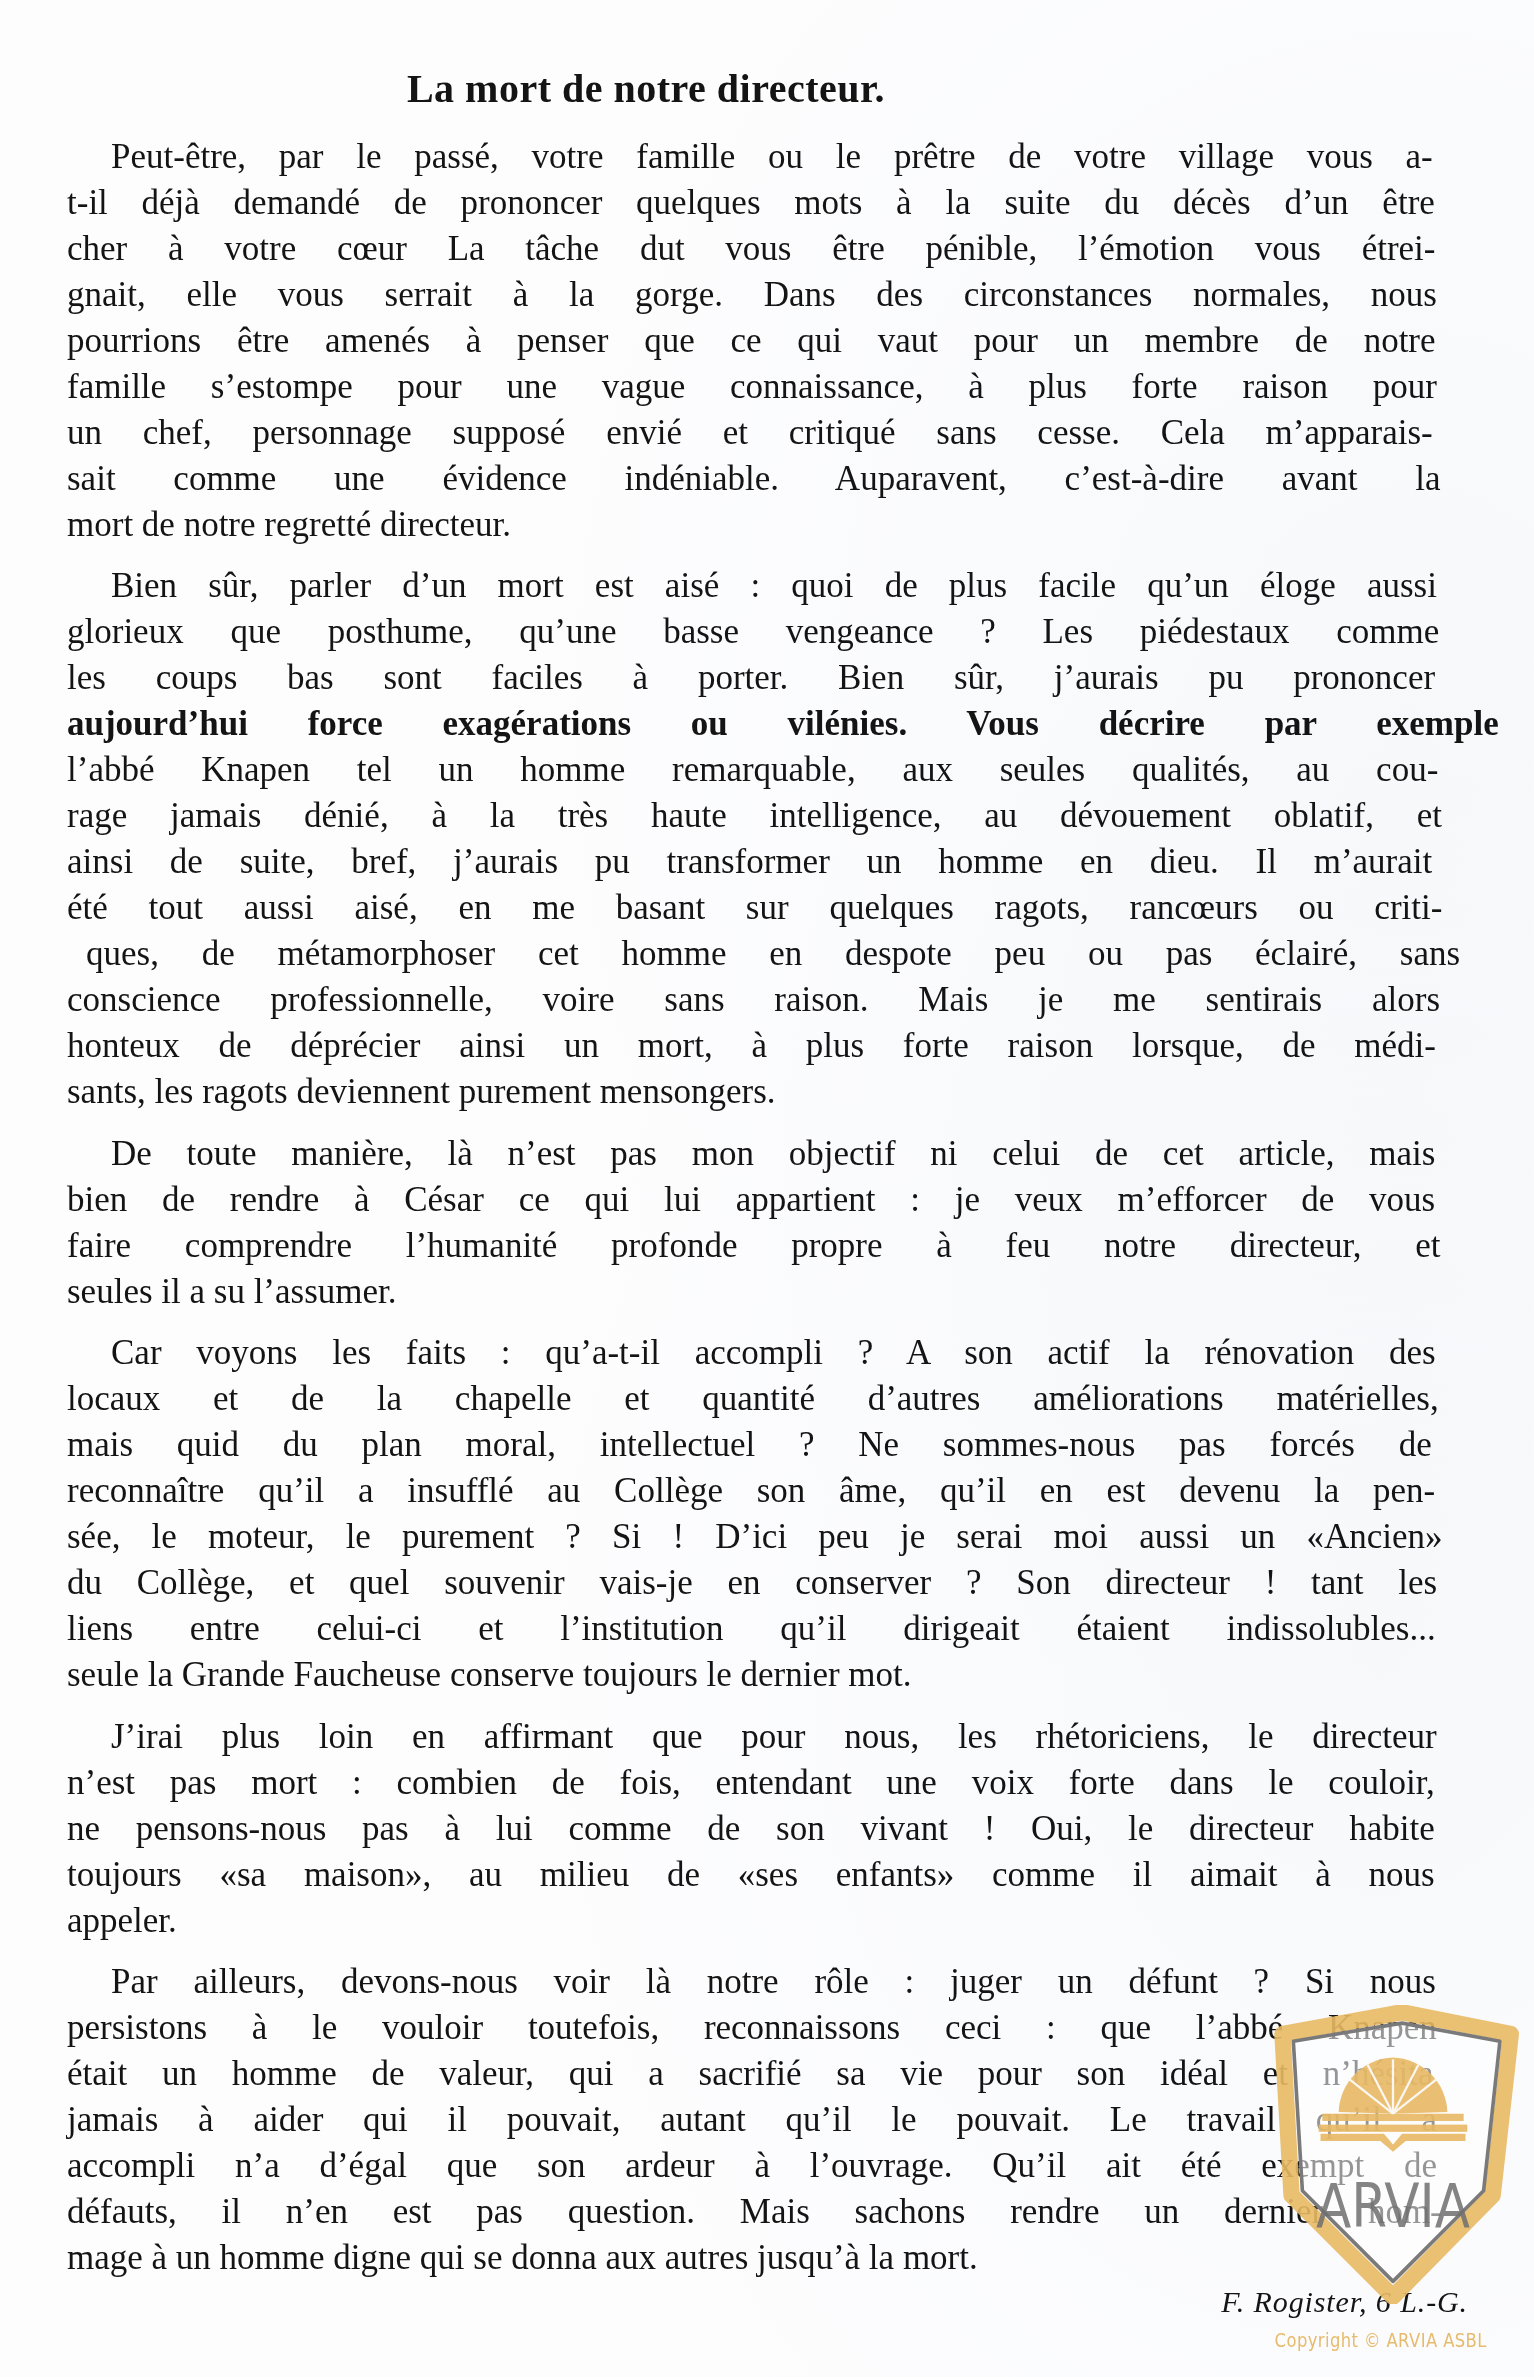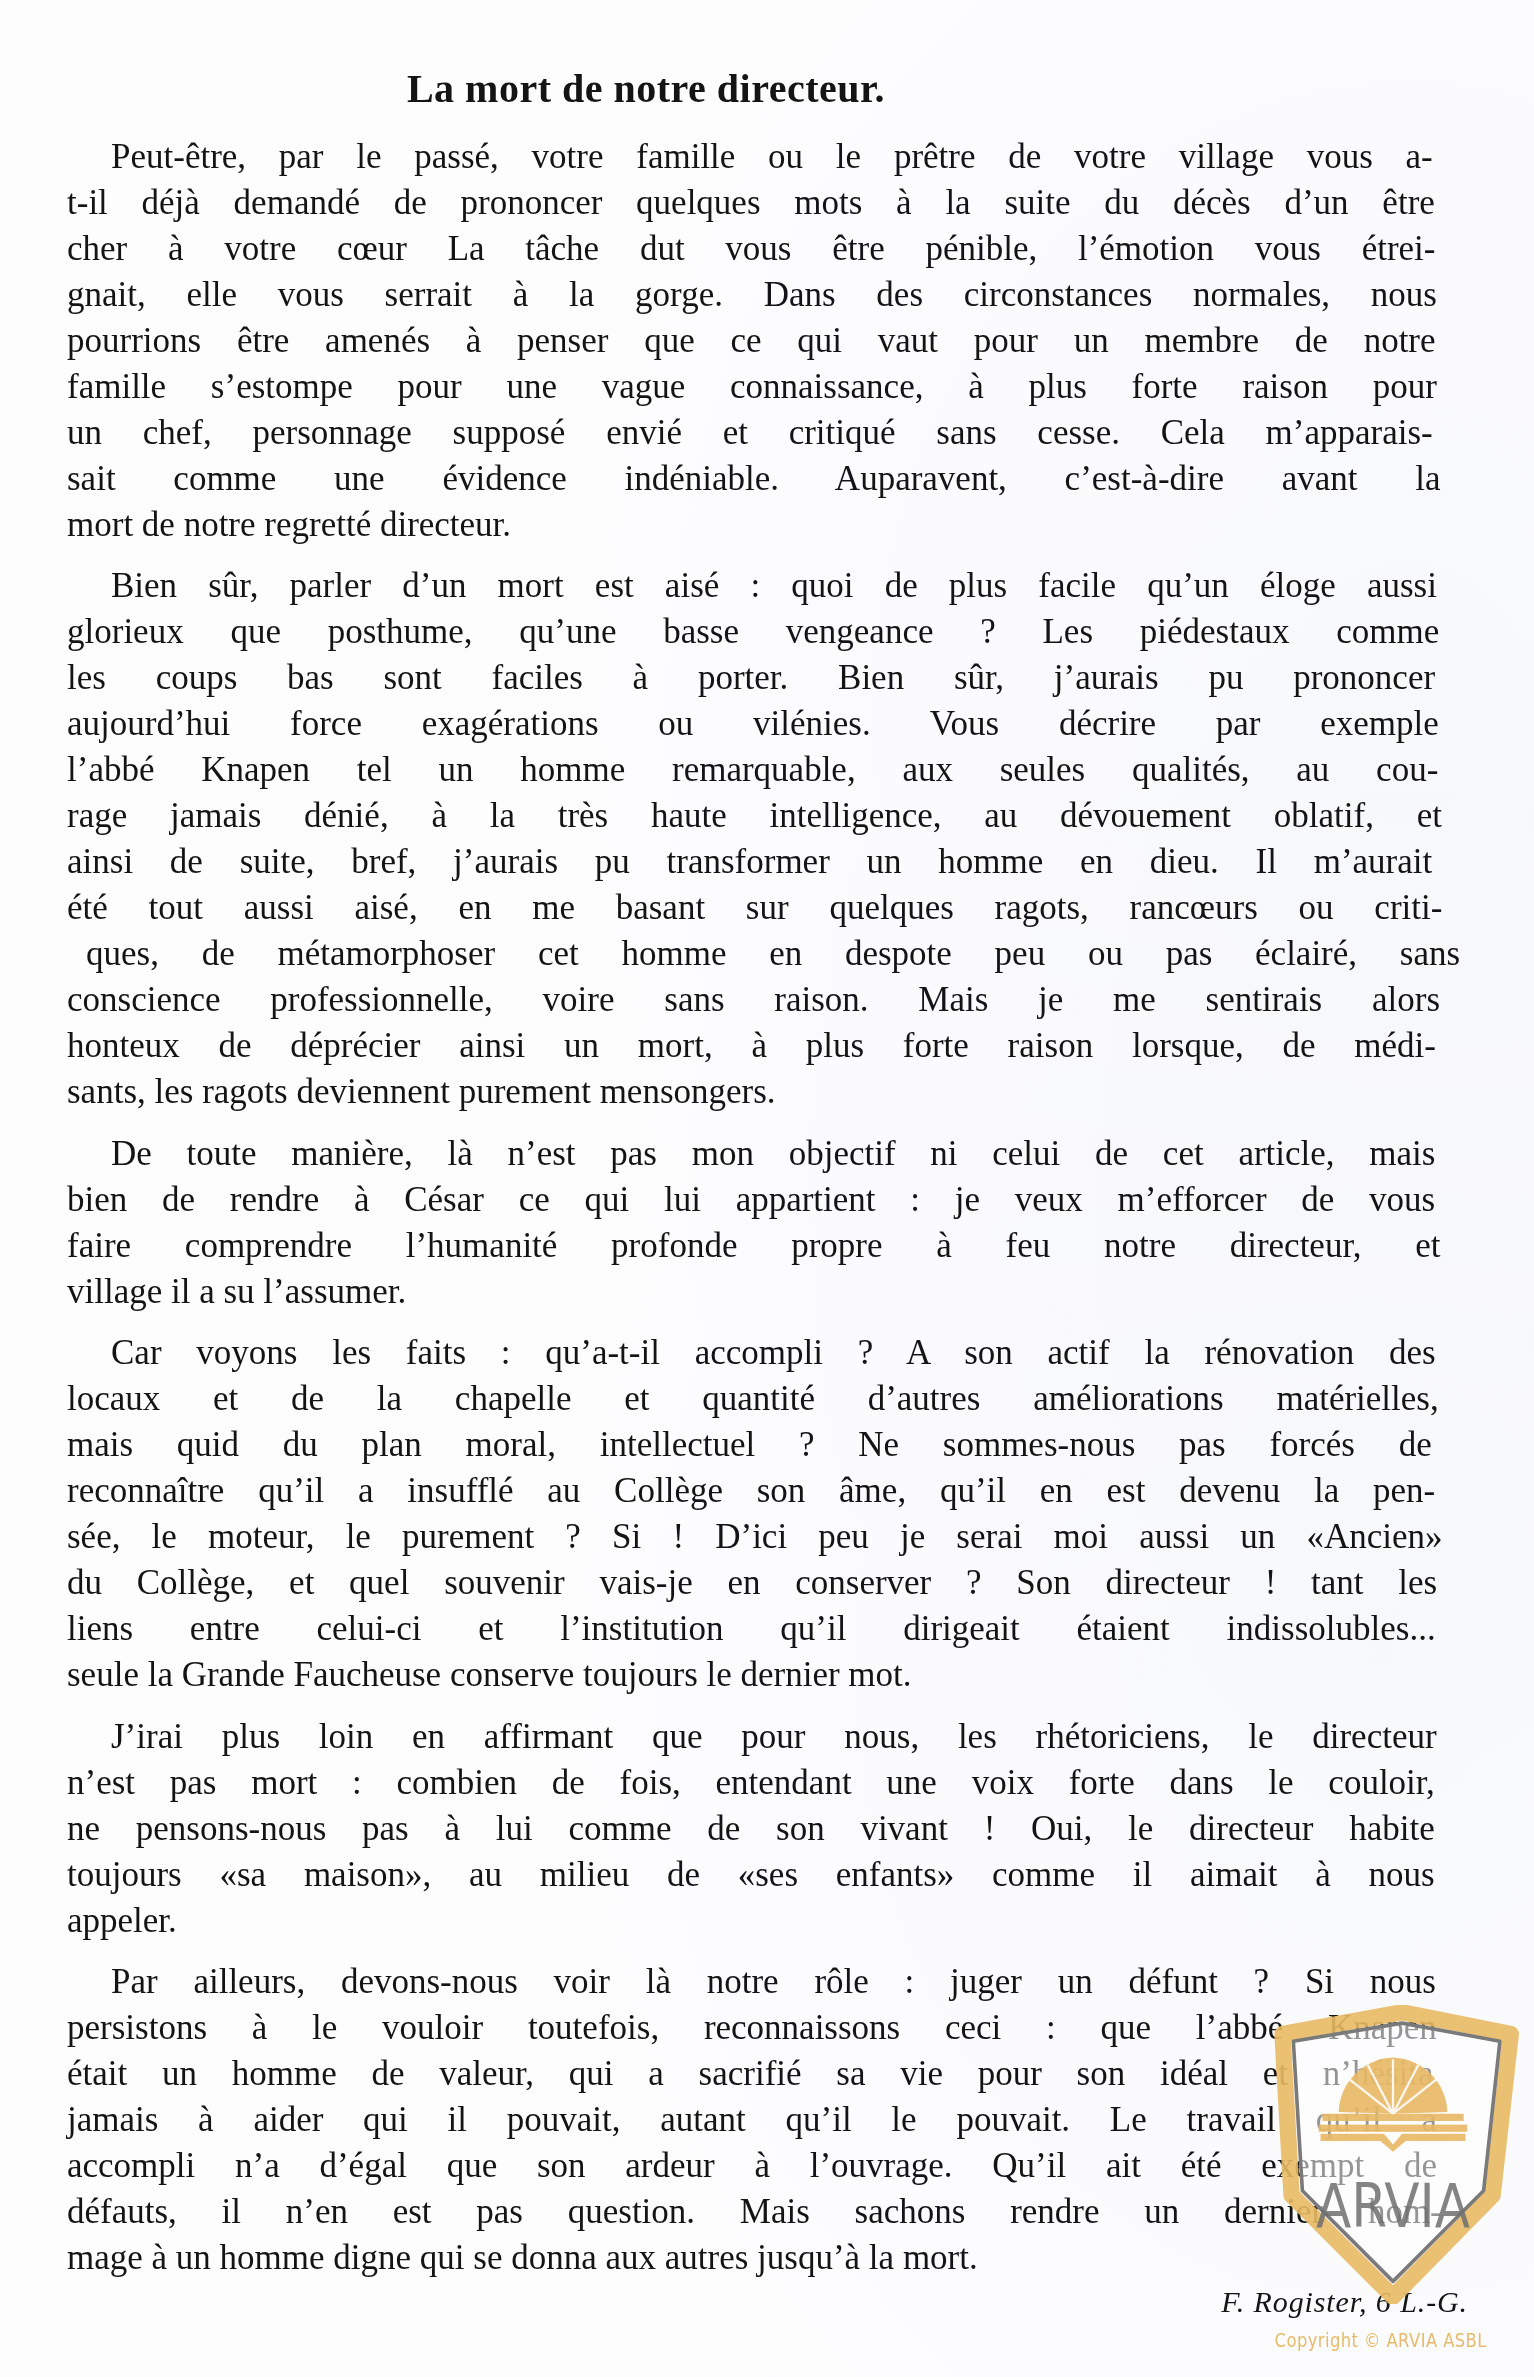--- a/index.html
+++ b/index.html
@@ -110,35 +110,35 @@
         <span class="line" style="white-space: nowrap; word-spacing: 27px; text-align-last: left;">pourrions être amenés à penser que ce qui vaut pour un membre de notre</span>
         <span class="line" style="white-space: nowrap; word-spacing: 36px; text-align-last: left;">famille s’estompe pour une vague connaissance, à plus forte raison pour</span>
         <span class="line" style="white-space: nowrap; word-spacing: 32px; text-align-last: left;">un chef, personnage supposé envié et critiqué sans cesse. Cela m’apparais-</span>
         <span class="line" style="white-space: nowrap; word-spacing: 49px; text-align-last: left;">sait comme une évidence indéniable. Auparavent, c’est-à-dire avant la</span>
         <span class="line last">mort de notre regretté directeur.</span>
       </p>
       <p class="para">
         <span class="line first" style="white-space: nowrap; word-spacing: 22.4px; text-align-last: left;">Bien sûr, parler d’un mort est aisé : quoi de plus facile qu’un éloge aussi</span>
         <span class="line" style="white-space: nowrap; word-spacing: 38px; text-align-last: left;">glorieux que posthume, qu’une basse vengeance ? Les piédestaux comme</span>
         <span class="line" style="white-space: nowrap; word-spacing: 41px; text-align-last: left;">les coups bas sont faciles à porter. Bien sûr, j’aurais pu prononcer</span>
-        <span class="line" style="white-space: nowrap; word-spacing: 51px; text-align-last: left;">aujourd’hui force exagérations ou vilénies. Vous décrire par exemple</span>
+        <span class="line" style="white-space: nowrap; word-spacing: 51px; text-align-last: left; font-weight: bold;">aujourd’hui force exagérations ou vilénies. Vous décrire par exemple</span>
         <span class="line" style="white-space: nowrap; word-spacing: 38px; text-align-last: left;">l’abbé Knapen tel un homme remarquable, aux seules qualités, au cou-</span>
         <span class="line" style="white-space: nowrap; word-spacing: 34px; text-align-last: left;">rage jamais dénié, à la très haute intelligence, au dévouement oblatif, et</span>
         <span class="line" style="white-space: nowrap; word-spacing: 28px; text-align-last: left;">ainsi de suite, bref, j’aurais pu transformer un homme en dieu. Il m’aurait</span>
         <span class="line" style="white-space: nowrap; word-spacing: 32px; text-align-last: left;">été tout aussi aisé, en me basant sur quelques ragots, rancœurs ou criti-</span>
         <span class="line" style="white-space: nowrap; word-spacing: 34px; text-align-last: left; margin-left: 19px;">ques, de métamorphoser cet homme en despote peu ou pas éclairé, sans</span>
         <span class="line" style="white-space: nowrap; word-spacing: 41px; text-align-last: left;">conscience professionnelle, voire sans raison. Mais je me sentirais alors</span>
         <span class="line" style="white-space: nowrap; word-spacing: 30px; text-align-last: left;">honteux de déprécier ainsi un mort, à plus forte raison lorsque, de médi-</span>
         <span class="line last">sants, les ragots deviennent purement mensongers.</span>
       </p>
       <p class="para">
         <span class="line first" style="white-space: nowrap; word-spacing: 26px; text-align-last: left;">De toute manière, là n’est pas mon objectif ni celui de cet article, mais</span>
         <span class="line" style="white-space: nowrap; word-spacing: 26px; text-align-last: left;">bien de rendre à César ce qui lui appartient : je veux m’efforcer de vous</span>
         <span class="line" style="white-space: nowrap; word-spacing: 45px; text-align-last: left;">faire comprendre l’humanité profonde propre à feu notre directeur, et</span>
-        <span class="line last">village il a su l’assumer.</span>
+        <span class="line last">seules il a su l’assumer.</span>
       </p>
       <p class="para">
         <span class="line first" style="white-space: nowrap; word-spacing: 26px; text-align-last: left;">Car voyons les faits : qu’a-t-il accompli ? A son actif la rénovation des</span>
         <span class="line" style="white-space: nowrap; word-spacing: 44px; text-align-last: left;">locaux et de la chapelle et quantité d’autres améliorations matérielles,</span>
         <span class="line" style="white-space: nowrap; word-spacing: 35px; text-align-last: left;">mais quid du plan moral, intellectuel ? Ne sommes-nous pas forcés de</span>
         <span class="line" style="white-space: nowrap; word-spacing: 25px; text-align-last: left;">reconnaître qu’il a insufflé au Collège son âme, qu’il en est devenu la pen-</span>
         <span class="line" style="white-space: nowrap; word-spacing: 22.4px; text-align-last: left;">sée, le moteur, le purement ? Si ! D’ici peu je serai moi aussi un «Ancien»</span>
         <span class="line" style="white-space: nowrap; word-spacing: 26px; text-align-last: left;">du Collège, et quel souvenir vais-je en conserver ? Son directeur ! tant les</span>
         <span class="line" style="white-space: nowrap; word-spacing: 48px; text-align-last: left;">liens entre celui-ci et l’institution qu’il dirigeait étaient indissolubles...</span>
         <span class="line last">seule la Grande Faucheuse conserve toujours le dernier mot.</span>

